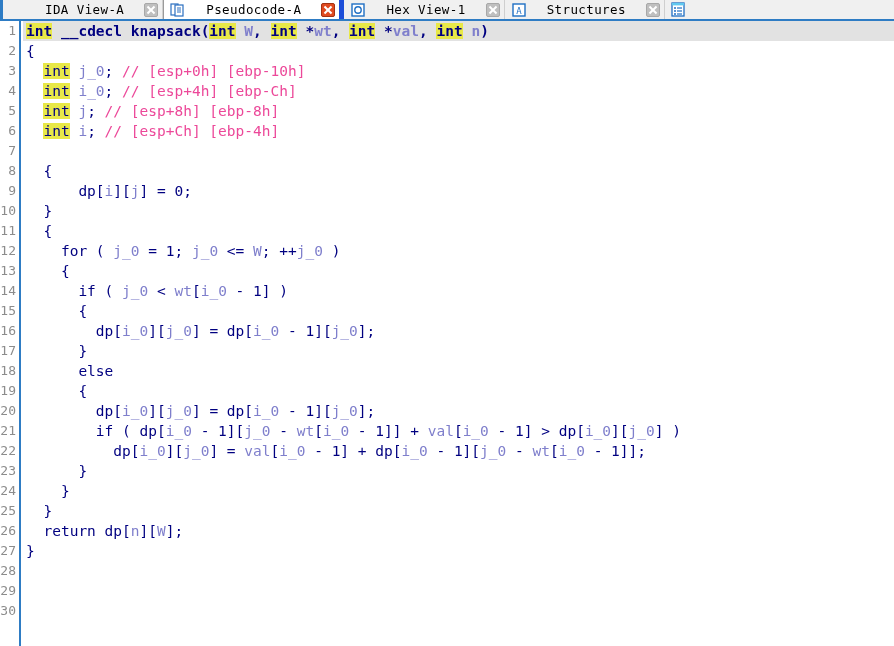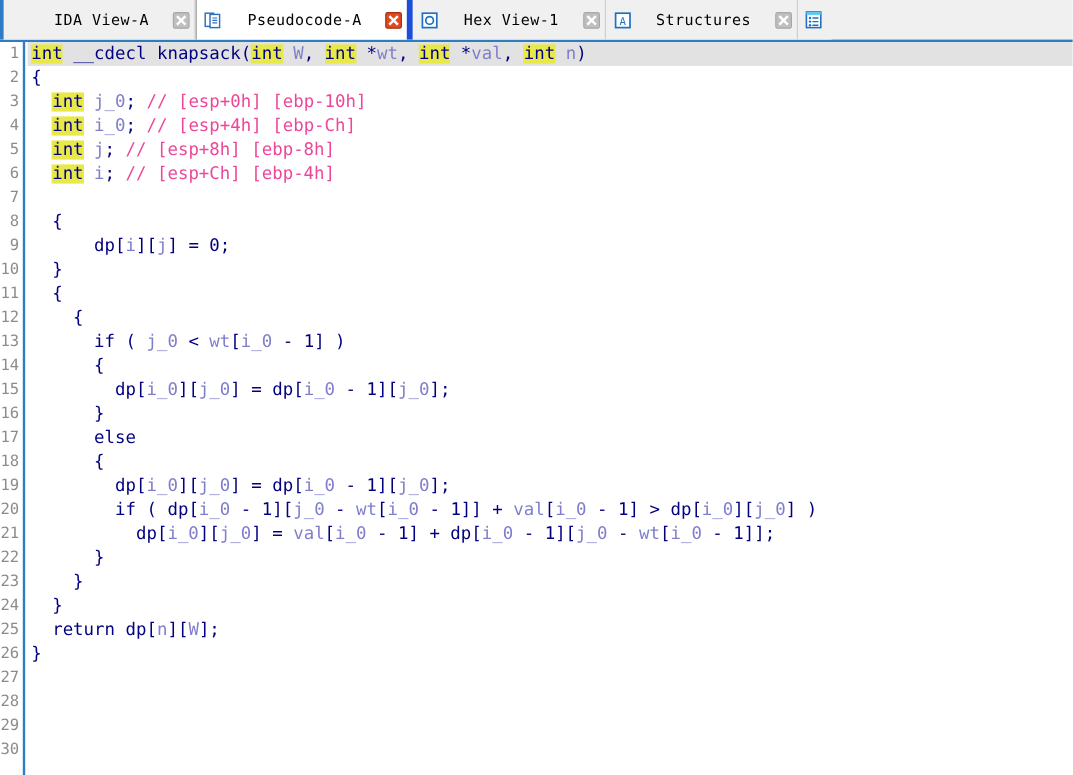--- a/index.html
+++ b/index.html
@@ -11,21 +11,21 @@
   body {
     width: 894px;
     height: 646px;
     overflow: hidden;
     font-family: "DejaVu Sans Mono", "Liberation Mono", monospace;
   }
 
   
   #tabbar {
     position: relative;
-    height: 35px;
+    height: 21px;
     background: #f0f0f0;
     display: flex;
     align-items: stretch;
     border-bottom: 2px solid #2e7cc4;
     box-sizing: border-box;
     font-family: "DejaVu Sans Mono", "Liberation Mono", monospace;
     text-align: right;
   }
   .tab {
     position: relative;
@@ -133,20 +133,21 @@
     font-size: 14.5px;
     white-space: pre;
     padding-left: 3px;
     letter-spacing: 0px;
     font-family: "DejaVu Sans Mono", "Liberation Mono", monospace;
     color: #000080;
     box-sizing: border-box;
   }
   .codeline.cur {
     background: #e2e2e2;
+    font-weight: bold;
   }
 
   
   .t-kw   { color: #000080; }          
   .t-fn   { color: #000080; }          
   .t-var  { color: #7f7fcc; }          
   .t-cmt  { color: #ec4899; }          
   .hl     { background: #e8e848; }     
 </style>
 </head>
@@ -250,20 +251,21 @@
       <div class="codeline"><span class="t-kw">{</span></div>
       <div class="codeline"><span class="t-kw">  </span><span class="t-kw hl">int</span><span class="t-kw"> </span><span class="t-var">j_0</span><span class="t-kw">; </span><span class="t-cmt">// [esp+0h] [ebp-10h]</span></div>
       <div class="codeline"><span class="t-kw">  </span><span class="t-kw hl">int</span><span class="t-kw"> </span><span class="t-var">i_0</span><span class="t-kw">; </span><span class="t-cmt">// [esp+4h] [ebp-Ch]</span></div>
       <div class="codeline"><span class="t-kw">  </span><span class="t-kw hl">int</span><span class="t-kw"> </span><span class="t-var">j</span><span class="t-kw">; </span><span class="t-cmt">// [esp+8h] [ebp-8h]</span></div>
       <div class="codeline"><span class="t-kw">  </span><span class="t-kw hl">int</span><span class="t-kw"> </span><span class="t-var">i</span><span class="t-kw">; </span><span class="t-cmt">// [esp+Ch] [ebp-4h]</span></div>
       <div class="codeline">&nbsp;</div>
       <div class="codeline"><span class="t-kw">  {</span></div>
       <div class="codeline"><span class="t-kw">      </span><span class="t-fn">dp</span><span class="t-kw">[</span><span class="t-var">i</span><span class="t-kw">][</span><span class="t-var">j</span><span class="t-kw">] = 0;</span></div>
       <div class="codeline"><span class="t-kw">  }</span></div>
       <div class="codeline"><span class="t-kw">  {</span></div>
+      <div class="codeline"><span class="t-kw">    </span><span class="t-kw">for</span><span class="t-kw"> ( </span><span class="t-var">j_0</span><span class="t-kw"> = 1; </span><span class="t-var">j_0</span><span class="t-kw"> &lt;= </span><span class="t-var">W</span><span class="t-kw">; ++</span><span class="t-var">j_0</span><span class="t-kw"> )</span></div>
       <div class="codeline"><span class="t-kw">    {</span></div>
       <div class="codeline"><span class="t-kw">      </span><span class="t-kw">if</span><span class="t-kw"> ( </span><span class="t-var">j_0</span><span class="t-kw"> &lt; </span><span class="t-var">wt</span><span class="t-kw">[</span><span class="t-var">i_0</span><span class="t-kw"> - 1] )</span></div>
       <div class="codeline"><span class="t-kw">      {</span></div>
       <div class="codeline"><span class="t-kw">        </span><span class="t-fn">dp</span><span class="t-kw">[</span><span class="t-var">i_0</span><span class="t-kw">][</span><span class="t-var">j_0</span><span class="t-kw">] = </span><span class="t-fn">dp</span><span class="t-kw">[</span><span class="t-var">i_0</span><span class="t-kw"> - 1][</span><span class="t-var">j_0</span><span class="t-kw">];</span></div>
       <div class="codeline"><span class="t-kw">      }</span></div>
       <div class="codeline"><span class="t-kw">      </span><span class="t-kw">else</span></div>
       <div class="codeline"><span class="t-kw">      {</span></div>
       <div class="codeline"><span class="t-kw">        </span><span class="t-fn">dp</span><span class="t-kw">[</span><span class="t-var">i_0</span><span class="t-kw">][</span><span class="t-var">j_0</span><span class="t-kw">] = </span><span class="t-fn">dp</span><span class="t-kw">[</span><span class="t-var">i_0</span><span class="t-kw"> - 1][</span><span class="t-var">j_0</span><span class="t-kw">];</span></div>
       <div class="codeline"><span class="t-kw">        </span><span class="t-kw">if</span><span class="t-kw"> ( </span><span class="t-fn">dp</span><span class="t-kw">[</span><span class="t-var">i_0</span><span class="t-kw"> - 1][</span><span class="t-var">j_0</span><span class="t-kw"> - </span><span class="t-var">wt</span><span class="t-kw">[</span><span class="t-var">i_0</span><span class="t-kw"> - 1]] + </span><span class="t-var">val</span><span class="t-kw">[</span><span class="t-var">i_0</span><span class="t-kw"> - 1] &gt; </span><span class="t-fn">dp</span><span class="t-kw">[</span><span class="t-var">i_0</span><span class="t-kw">][</span><span class="t-var">j_0</span><span class="t-kw">] )</span></div>
       <div class="codeline"><span class="t-kw">          </span><span class="t-fn">dp</span><span class="t-kw">[</span><span class="t-var">i_0</span><span class="t-kw">][</span><span class="t-var">j_0</span><span class="t-kw">] = </span><span class="t-var">val</span><span class="t-kw">[</span><span class="t-var">i_0</span><span class="t-kw"> - 1] + </span><span class="t-fn">dp</span><span class="t-kw">[</span><span class="t-var">i_0</span><span class="t-kw"> - 1][</span><span class="t-var">j_0</span><span class="t-kw"> - </span><span class="t-var">wt</span><span class="t-kw">[</span><span class="t-var">i_0</span><span class="t-kw"> - 1]];</span></div>

